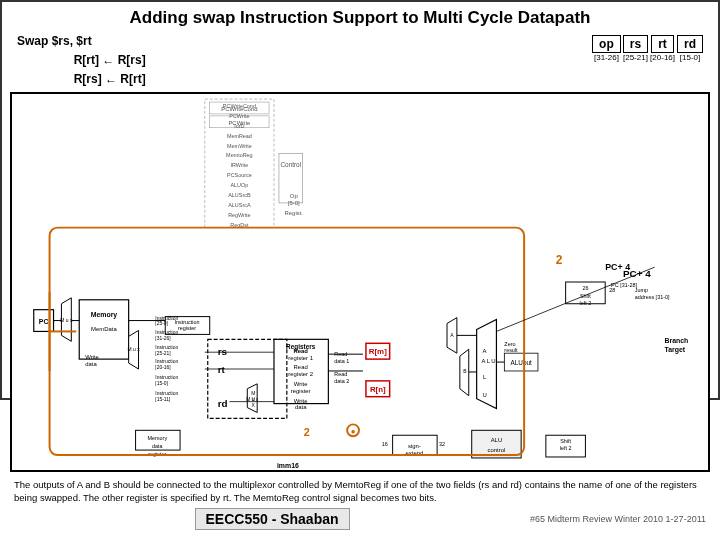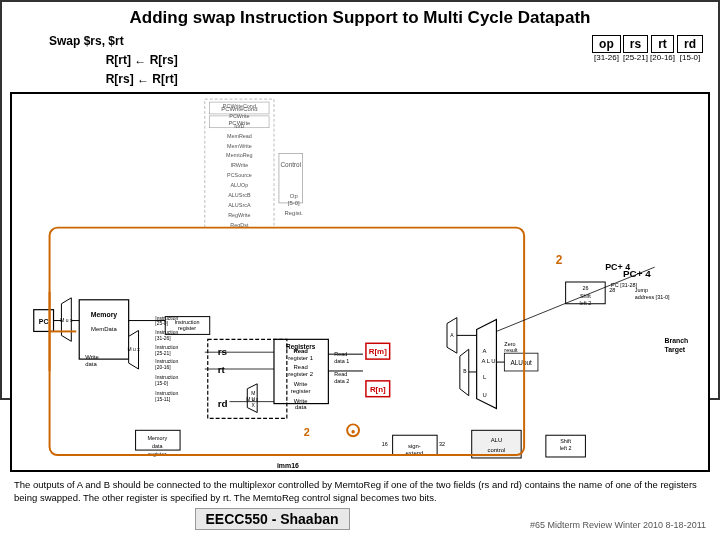--- a/index.html
+++ b/index.html
@@ -27,21 +27,20 @@
       font-size: 17px;
       font-weight: bold;
       color: #000;
     }
     #subtitle-area {
       display: flex;
       justify-content: space-between;
       align-items: flex-start;
       padding: 0 15px;
       margin-top: 2px;
-      margin-left: 32px;
     }
     #swap-instructions {
       font-size: 12px;
       font-weight: bold;
       color: #000;
       line-height: 1.6;
     }
     #assumption-area {
       text-align: right;
       font-size: 10px;
@@ -90,21 +89,21 @@
     }
     #footer-text {
       padding: 4px 12px 2px 12px;
       font-size: 9.5px;
       color: #000;
       line-height: 1.4;
     }
     #bottom-bar {
       display: flex;
       justify-content: space-between;
-      align-items: flex-end;
+      align-items: center;
       padding: 2px 12px;
       gap: 6px;
     }
     #course-label {
       font-size: 14px;
       font-weight: bold;
       color: #000;
       background: #e8e8e8;
       padding: 2px 10px;
       border: 1px solid #999;
@@ -357,15 +356,15 @@
       <circle cx="295" cy="388" r="6" fill="#cc6600" stroke="#cc6600" stroke-width="1"></circle>
     </svg>
   </div>
 
   <div id="footer-text">
     <span>The outputs of A and B should be connected to the multiplexor controlled by MemtoReg if one of the two fields (rs and rd) contains the name of one of the registers being swapped.  The other register is specified by rt.  The MemtoReg control signal becomes two bits.</span>
   </div>
   <div id="bottom-bar">
     <div></div>
     <div id="course-label">EECC550 - Shaaban</div>
-    <div id="slide-info">#65  Midterm Review  Winter 2010  8-18-2011</div>
+    <div id="slide-info">#65  Midterm Review  Winter 2010  1-27-2011</div>
   </div>
 </div>
 
 </body></html>

